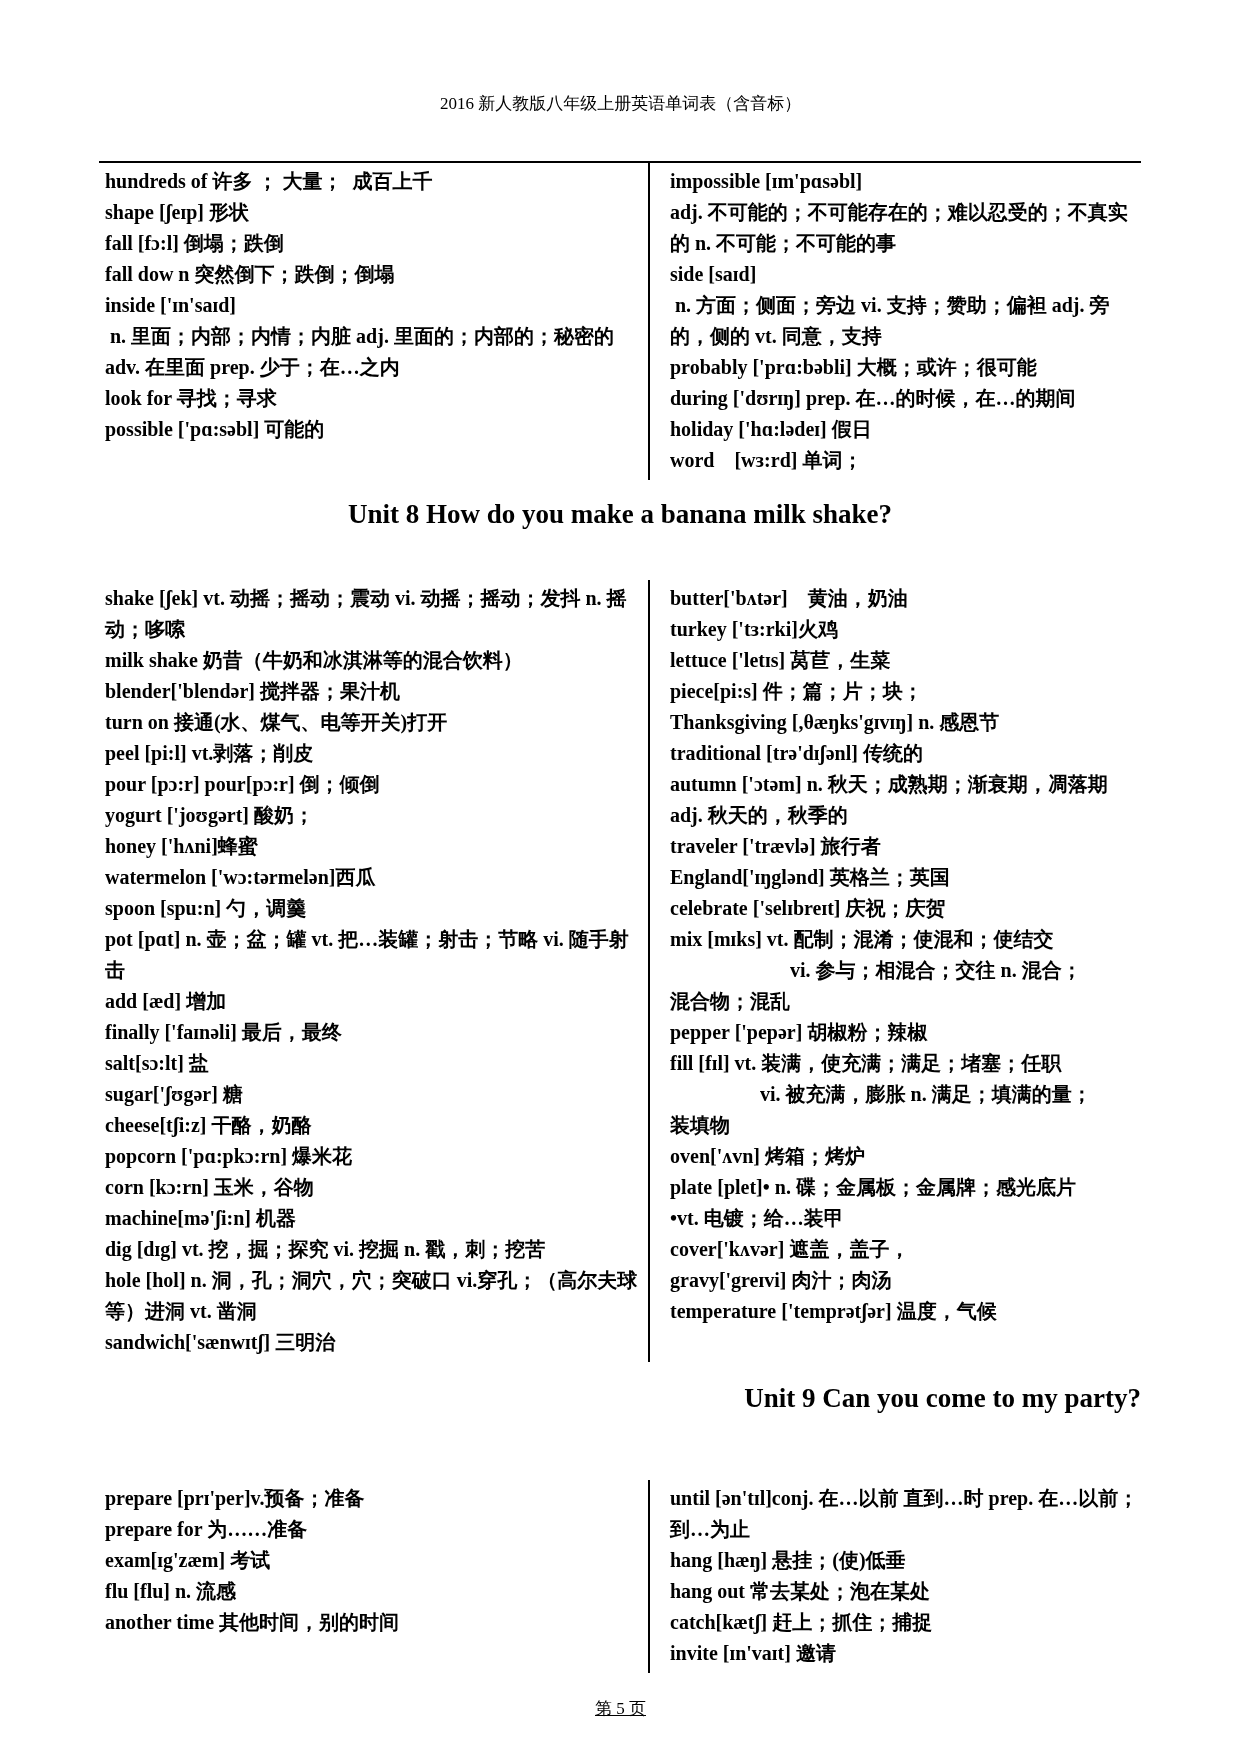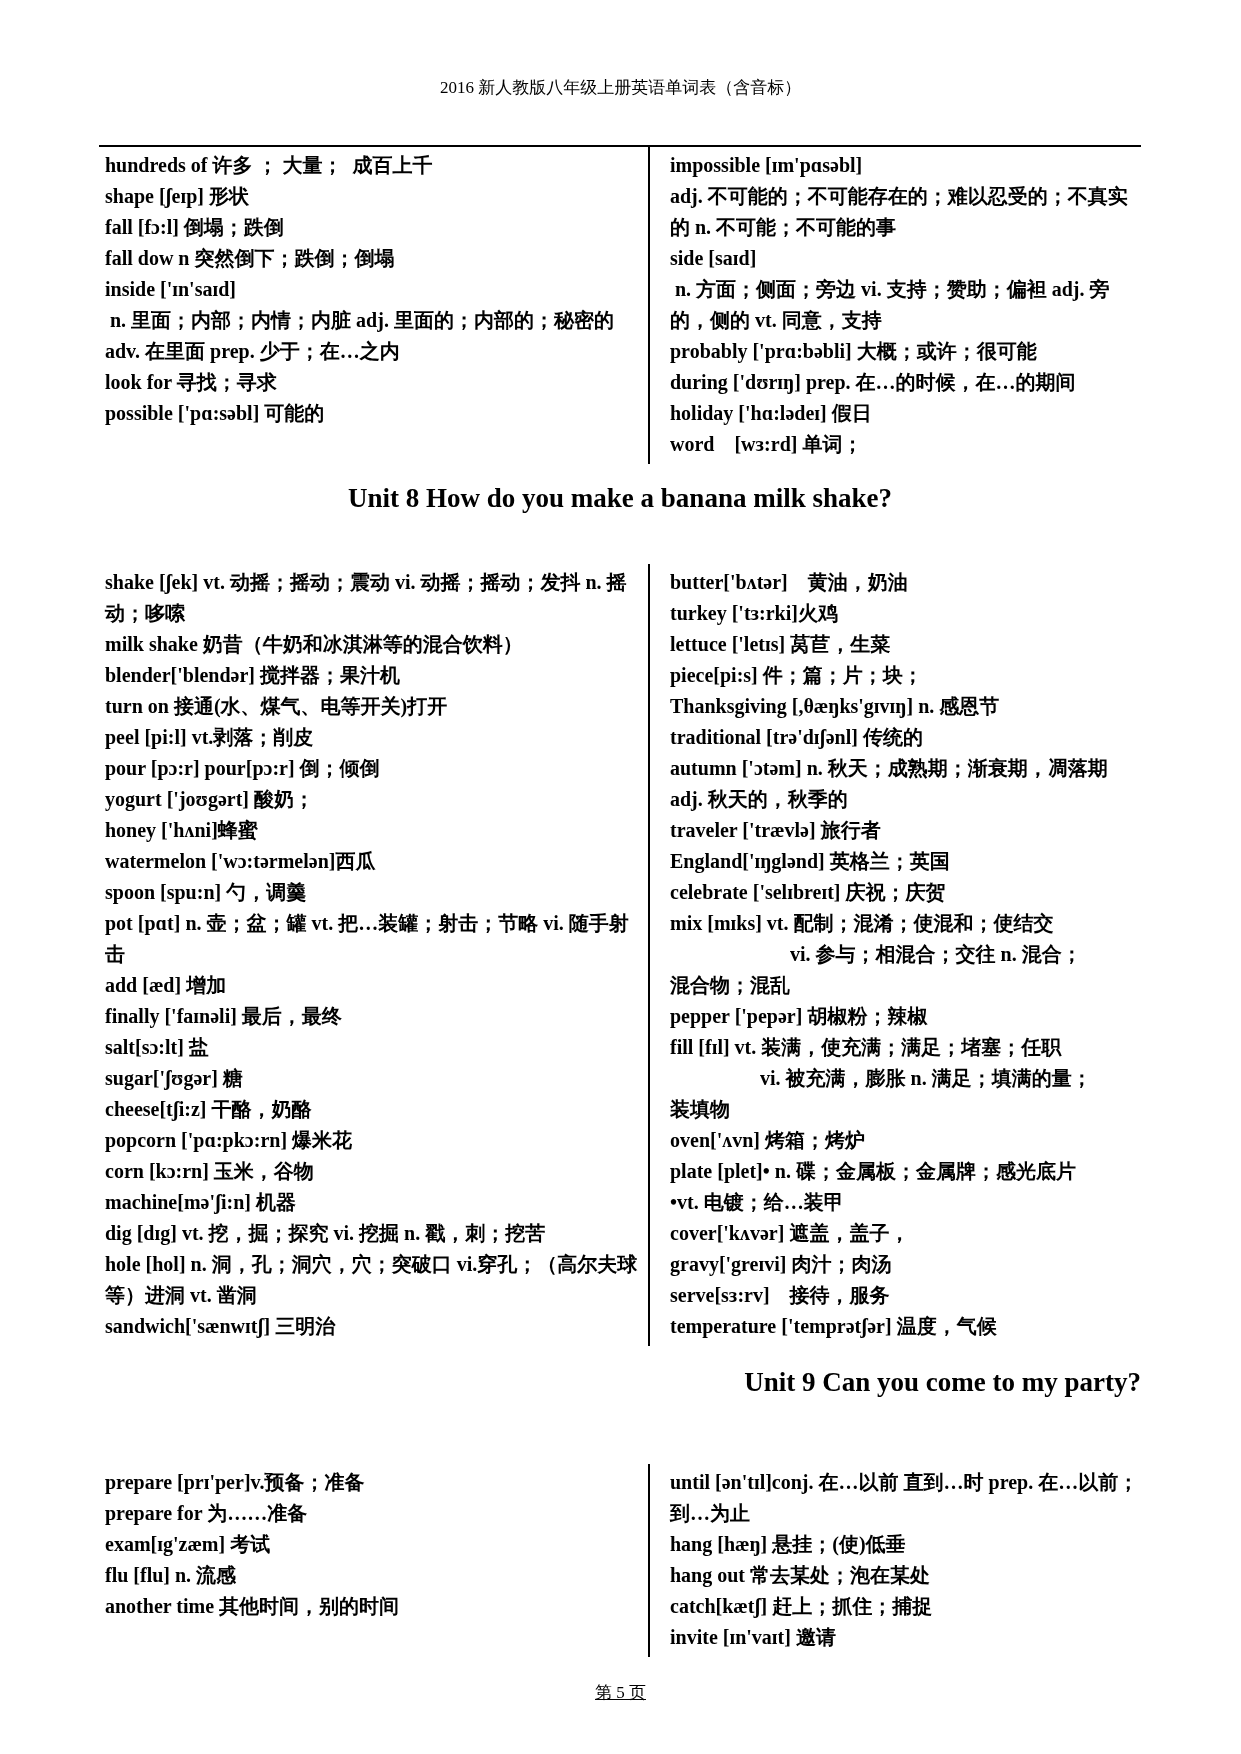--- a/index.html
+++ b/index.html
@@ -8,21 +8,21 @@
     height: 1754px;
     background: #ffffff;
     color: #000000;
     font-family: "Liberation Serif", "DejaVu Serif", serif;
   }
   .doc { padding-top: 78px; }
   .page-header {
     text-align: center;
     font-size: 17px;
     line-height: 19px;
-    margin: 0 0 11px 0;
+    margin: 16px 0 11px 0;
     font-weight: normal;
   }
   .content {
     margin-left: 99px;
     width: 1042px;
   }
   .vtable { display: flex; align-items: stretch; margin-top: 48px; }
   .vtable.first { border-top: 2px solid #000; }
   .col { box-sizing: border-box; }
   .col-left {
@@ -133,21 +133,20 @@
 混合物；混乱</p>
           <p class="entry">pepper ['pepər] 胡椒粉；辣椒</p>
           <p class="entry">fill [fɪl] vt. 装满，使充满；满足；堵塞；任职
                   vi. 被充满，膨胀 n. 满足；填满的量；
 装填物</p>
           <p class="entry">oven['ʌvn] 烤箱；烤炉</p>
           <p class="entry">plate [plet]• n. 碟；金属板；金属牌；感光底片
 •vt. 电镀；给…装甲</p>
           <p class="entry">cover['kʌvər] 遮盖，盖子，</p>
           <p class="entry">gravy['greɪvi] 肉汁；肉汤</p>
-          <p class="entry">serve[sɜ:rv]    接待，服务</p>
           <p class="entry">temperature ['temprətʃər] 温度，气候</p>
         </div>
     </section>
 
     <h2 class="unit-heading unit9">Unit 9 Can you come to my party?</h2>
 
     <section class="vtable">
       <div class="col col-left">
           <p class="entry">prepare [prɪ'per]v.预备；准备</p>
           <p class="entry">prepare for 为……准备</p>

